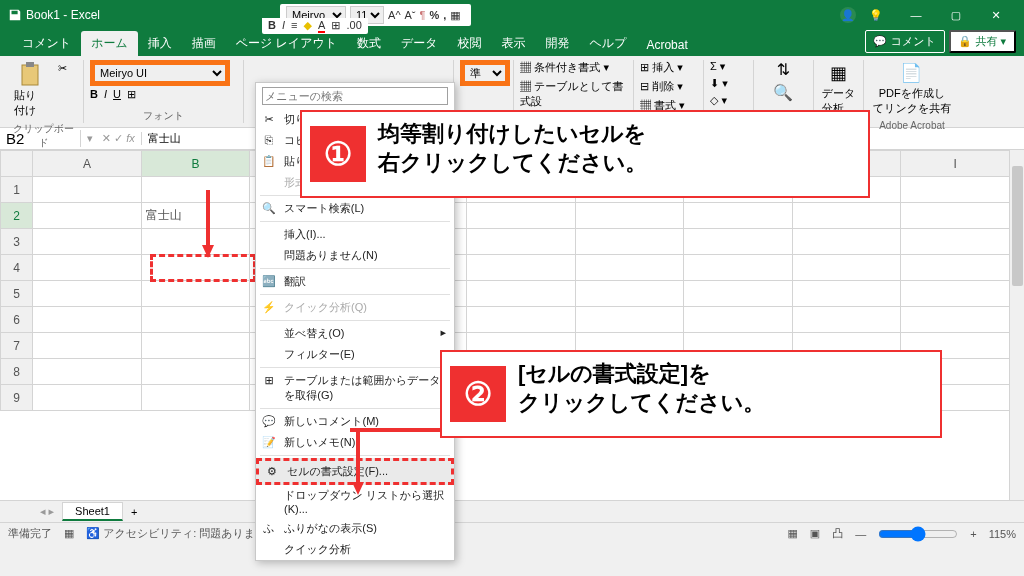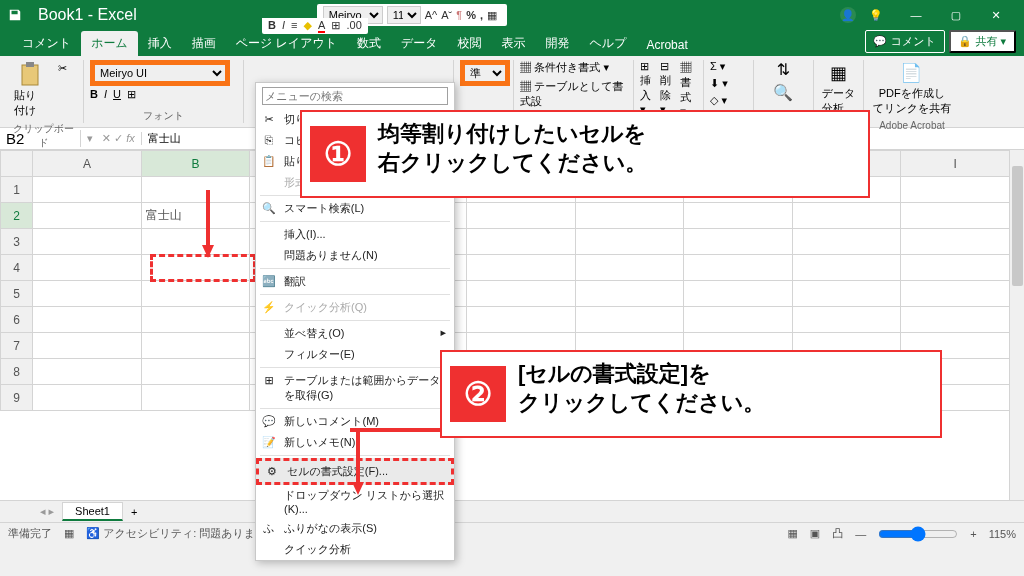--- a/index.html
+++ b/index.html
@@ -1,18 +1,18 @@
 <!DOCTYPE html>
 <html><head>
 <meta charset="utf-8">
 <style>
 *{margin:0;padding:0;box-sizing:border-box;font-family:"Meiryo UI","Yu Gothic",sans-serif;font-size:11px}
 body{width:1024px;height:576px;background:#f0f0f0;overflow:hidden;position:relative}
 .titlebar{height:30px;background:#0f7b3e;display:flex;align-items:center;color:#fff;padding:0 8px}
-.titlebar .title{margin-left:16px;font-size:16px}
+.titlebar .title{margin-left:4px;font-size:12px}
 .titlebar .spacer{flex:1}
 .titlebar .mini-toolbar{background:#fff;color:#333;padding:2px 6px;border-radius:2px;display:flex;gap:4px;align-items:center;font-size:11px;margin-left:180px}
 .titlebar .mini-toolbar select,.titlebar .mini-toolbar input{font-size:11px;border:1px solid #ccc}
 .titlebar .win-btn{width:40px;height:28px;display:flex;align-items:center;justify-content:center;cursor:pointer}
 .save-icon{width:14px;height:14px;fill:#fff}
 .tabs{height:26px;background:#0f7b3e;display:flex;align-items:flex-end;padding-left:12px;color:#fff}
 .tab{padding:4px 10px;font-size:12px;cursor:pointer}
 .tab.active{background:#f0f0f0;color:#0f7b3e;border-radius:3px 3px 0 0}
 .tab-right{margin-left:auto;display:flex;gap:4px;margin-right:8px;margin-bottom:3px}
 .btn-outline{background:#0f7b3e;border:1px solid #fff;color:#fff;padding:2px 8px;font-size:11px;cursor:pointer;border-radius:2px}
@@ -144,21 +144,21 @@
   <div class="rgroup" style="width:60px">
     <select class="rsel" style="width:50px"><option>準</option></select>
   </div>
   <div class="rgroup" style="width:120px">
     <div class="rgroup-body" style="flex-direction:column;font-size:10px">
       <div>▦ <span>条件付き書式</span> ▾</div>
       <div>▦ <span>テーブルとして書式設</span></div>
     </div>
   </div>
   <div class="rgroup" style="width:70px">
-    <div class="rgroup-body" style="flex-direction:row;font-size:10px">
+    <div class="rgroup-body" style="flex-direction:column;font-size:10px">
       <div>⊞ <span>挿入</span> ▾</div>
       <div>⊟ <span>削除</span> ▾</div>
       <div>▦ <span>書式</span> ▾</div>
     </div>
   </div>
   <div class="rgroup" style="width:50px">
     <div class="rgroup-body" style="flex-direction:column">
       <span>Σ ▾</span>
       <span>⬇ ▾</span>
       <span>◇ ▾</span>

